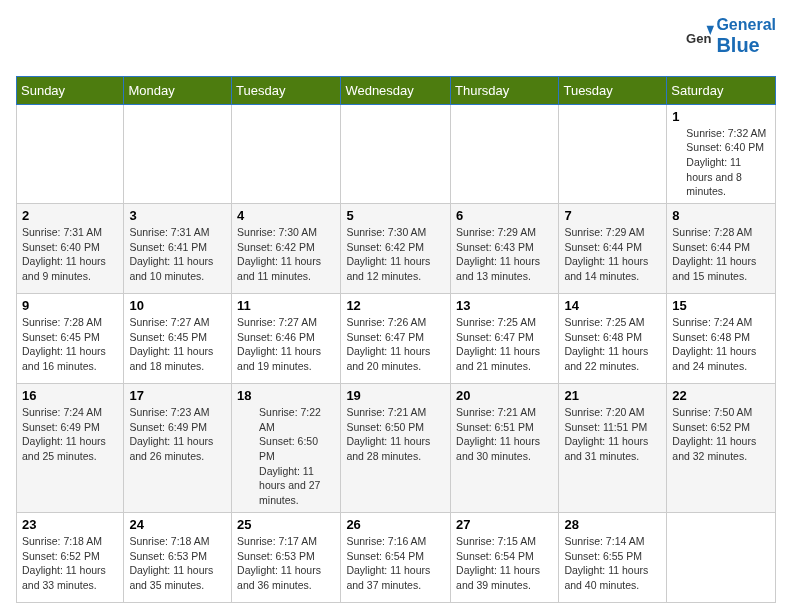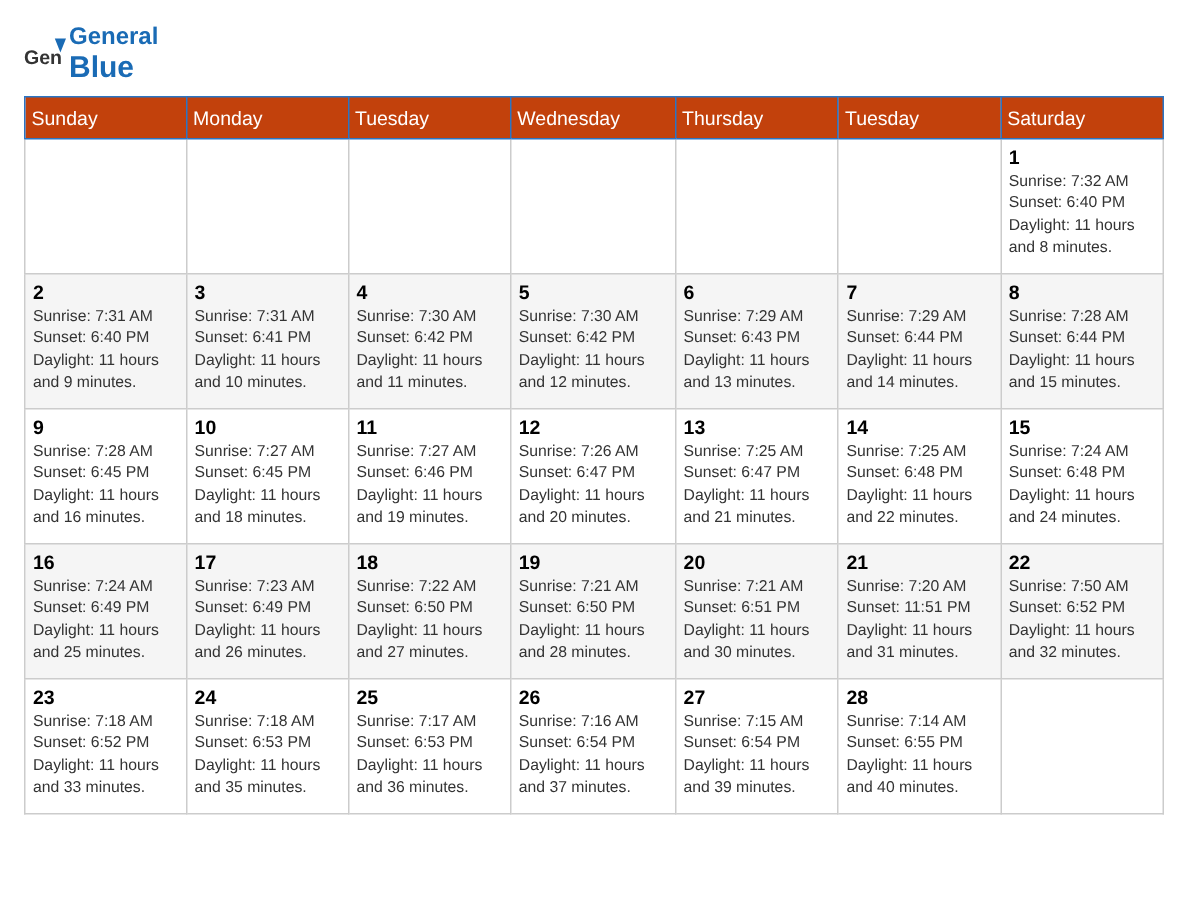--- a/index.html
+++ b/index.html
@@ -5,23 +5,23 @@
     * { box-sizing: border-box; margin: 0; padding: 0; }
     body {
       font-family: Arial, sans-serif;
       background: #fff;
       width: 792px;
       min-height: 612px;
       padding: 16px;
     }
     .header {
       display: flex;
-      justify-content: flex-start;
+      justify-content: flex-end;
       align-items: flex-start;
-      margin-bottom: 8px;
+      margin-bottom: 20px;
     }
     .logo {
       display: flex;
       align-items: center;
     }
     .logo-icon {
       width: 28px;
       height: 28px;
       margin-right: 2px;
     }
@@ -36,21 +36,21 @@
     .location-title {
       font-size: 18px;
       color: #555;
     }
     table {
       width: 100%;
       border-collapse: collapse;
       font-size: 11px;
     }
     thead tr th {
-      background-color: #c2410c;
+      background-color: #4d7c0f;
       color: #fff;
       padding: 6px 4px;
       text-align: left;
       font-size: 13px;
       font-weight: normal;
       border: 1px solid #2a75c4;
     }
     tbody tr td {
       border: 1px solid #ccc;
       vertical-align: top;
@@ -113,21 +113,21 @@
   <tbody id="calendar-body">
       <tr>
         <td class="empty"></td>
         <td class="empty"></td>
         <td class="empty"></td>
         <td class="empty"></td>
         <td class="empty"></td>
         <td class="empty"></td>
         <td>
           <span class="day-num">1</span>
-          <div class="day-info" style="white-space: pre-line;">Sunrise: 7:32 AM
+          <div class="day-info" style="white-space: pre-line; margin-left: 14px;">Sunrise: 7:32 AM
 Sunset: 6:40 PM
 Daylight: 11 hours and 8 minutes.</div>
         </td>
       </tr>
       <tr>
         <td>
           <span class="day-num">2</span>
           <div class="day-info" style="white-space: pre-line;">Sunrise: 7:31 AM
 Sunset: 6:40 PM
 Daylight: 11 hours and 9 minutes.</div>
@@ -221,21 +221,21 @@
 Daylight: 11 hours and 25 minutes.</div>
         </td>
         <td>
           <span class="day-num">17</span>
           <div class="day-info" style="white-space: pre-line;">Sunrise: 7:23 AM
 Sunset: 6:49 PM
 Daylight: 11 hours and 26 minutes.</div>
         </td>
         <td>
           <span class="day-num">18</span>
-          <div class="day-info" style="white-space: pre-line;">Sunrise: 7:22 AM
+          <div class="day-info" style="white-space: pre-line; margin-left: 22px;">Sunrise: 7:22 AM
 Sunset: 6:50 PM
 Daylight: 11 hours and 27 minutes.</div>
         </td>
         <td>
           <span class="day-num">19</span>
           <div class="day-info" style="white-space: pre-line;">Sunrise: 7:21 AM
 Sunset: 6:50 PM
 Daylight: 11 hours and 28 minutes.</div>
         </td>
         <td>

